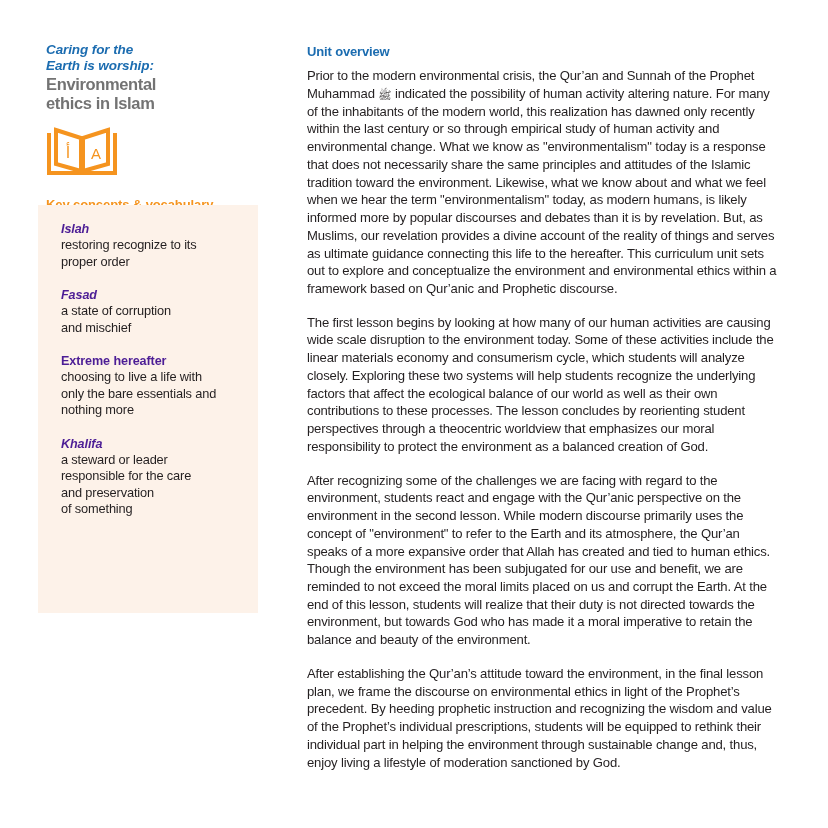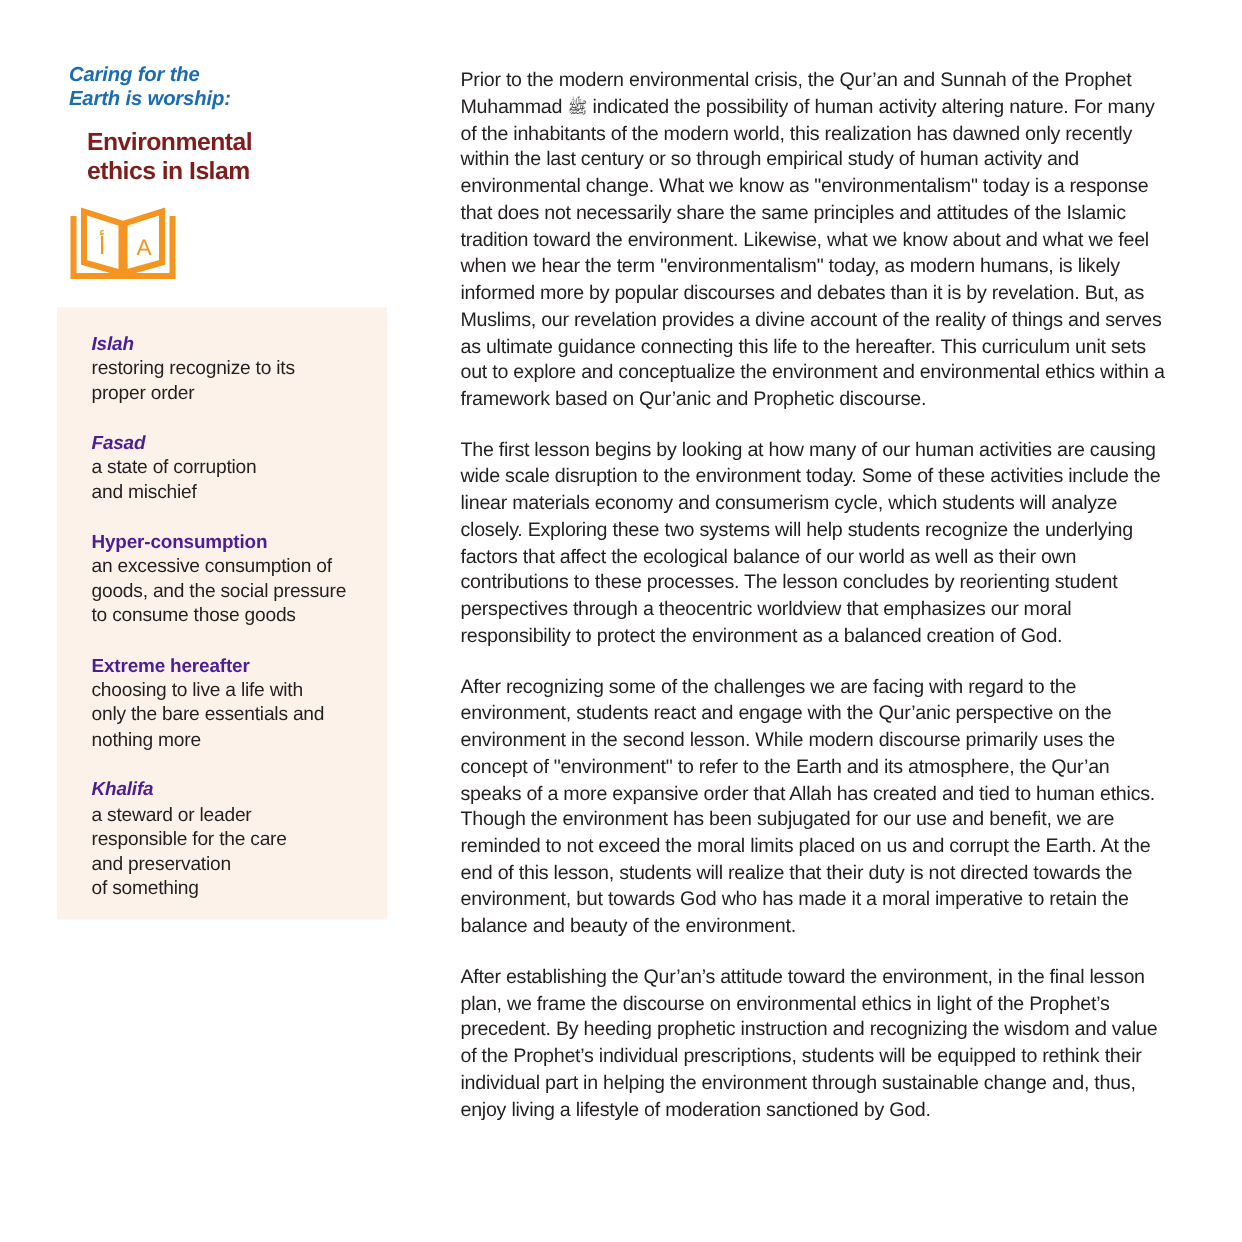--- a/index.html
+++ b/index.html
@@ -32,26 +32,26 @@
   .unit-eyebrow {
     color: #1b6cb0;
     font-size: 13.5px;
     font-weight: bold;
     font-style: italic;
     line-height: 1.18;
     letter-spacing: -0.1px;
     margin: 0 0 1px 0;
   }
   .unit-title {
-    color: #7f1d1d;
+    color: #737373;
     font-size: 16.5px;
     font-weight: bold;
     line-height: 1.17;
     letter-spacing: -0.35px;
-    margin: 12px;
+    margin: 0;
   }
 
   .book-icon-wrap {
     margin-top: 14px;
     width: 72px;
     height: 52px;
   }
   .book-icon-wrap svg {
     display: block;
   }
@@ -175,46 +175,41 @@
       <div class="vocab-def">restoring recognize to its
 proper order</div>
     </div>
 
     <div class="vocab-entry">
       <div class="vocab-term translit">Fasad</div>
       <div class="vocab-def">a state of corruption
 and mischief</div>
     </div>
 
-    <div class="vocab-entry">
-      <div class="vocab-term">Hyper-consumption</div>
-      <div class="vocab-def">an excessive consumption of
-goods, and the social pressure
-to consume those goods</div>
-    </div>
 
     <div class="vocab-entry">
       <div class="vocab-term">Extreme hereafter</div>
       <div class="vocab-def">choosing to live a life with
 only the bare essentials and
 nothing more</div>
     </div>
 
     <div class="vocab-entry">
       <div class="vocab-term translit">Khalifa</div>
       <div class="vocab-def">a steward or leader
 responsible for the care
 and preservation
 of something</div>
     </div>
 
   </div>
 
   <div class="main">
 
+    <div class="section-heading">Unit overview</div>
 
     <p class="body-par"><span>Prior to the modern environmental crisis, the Qur’an and Sunnah of the Prophet Muhammad </span><span class="salawat">ﷺ</span><span> indicated the possibility of human activity altering nature. For many of the inhabitants of the modern world, this realization has dawned only recently within the last century or so through empirical study of human activity and environmental change. What we know as "environmentalism" today is a response that does not necessarily share the same principles and attitudes of the Islamic tradition toward the environment. Likewise, what we know about and what we feel when we hear the term "environmentalism" today, as modern humans, is likely informed more by popular discourses and debates than it is by revelation. But, as Muslims, our revelation provides a divine account of the reality of things and serves as ultimate guidance connecting this life to the hereafter. This curriculum unit sets out to explore and conceptualize the environment and environmental ethics within a framework based on Qur’anic and Prophetic discourse.</span></p>
 
     <p class="body-par">The first lesson begins by looking at how many of our human activities are causing wide scale disruption to the environment today. Some of these activities include the linear materials economy and consumerism cycle, which students will analyze closely. Exploring these two systems will help students recognize the underlying factors that affect the ecological balance of our world as well as their own contributions to these processes. The lesson concludes by reorienting student perspectives through a theocentric worldview that emphasizes our moral responsibility to protect the environment as a balanced creation of God.</p>
 
     <p class="body-par">After recognizing some of the challenges we are facing with regard to the environment, students react and engage with the Qur’anic perspective on the environment in the second lesson. While modern discourse primarily uses the concept of "environment" to refer to the Earth and its atmosphere, the Qur’an speaks of a more expansive order that Allah has created and tied to human ethics. Though the environment has been subjugated for our use and benefit, we are reminded to not exceed the moral limits placed on us and corrupt the Earth. At the end of this lesson, students will realize that their duty is not directed towards the environment, but towards God who has made it a moral imperative to retain the balance and beauty of the environment.</p>
 
     <p class="body-par">After establishing the Qur’an’s attitude toward the environment, in the final lesson plan, we frame the discourse on environmental ethics in light of the Prophet’s precedent. By heeding prophetic instruction and recognizing the wisdom and value of the Prophet’s individual prescriptions, students will be equipped to rethink their individual part in helping the environment through sustainable change and, thus, enjoy living a lifestyle of moderation sanctioned by God.</p>
 
   </div>

